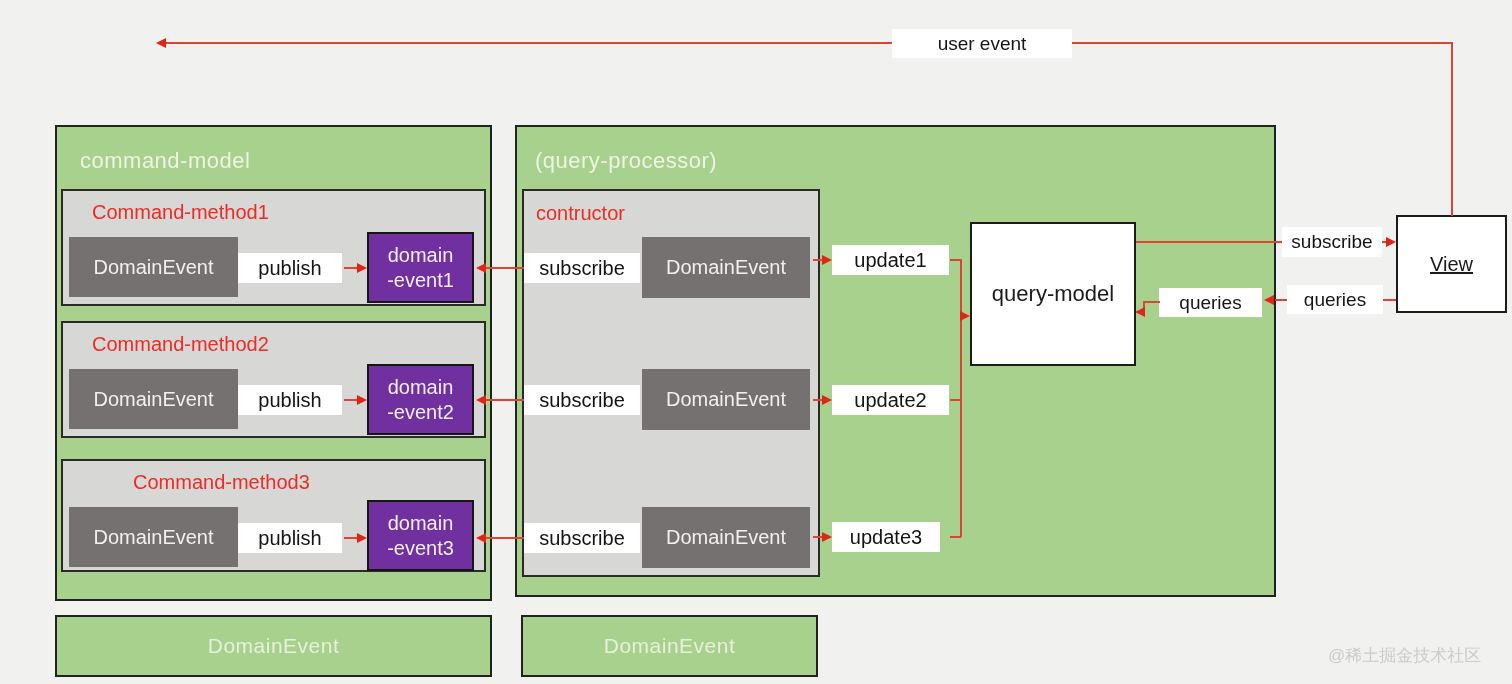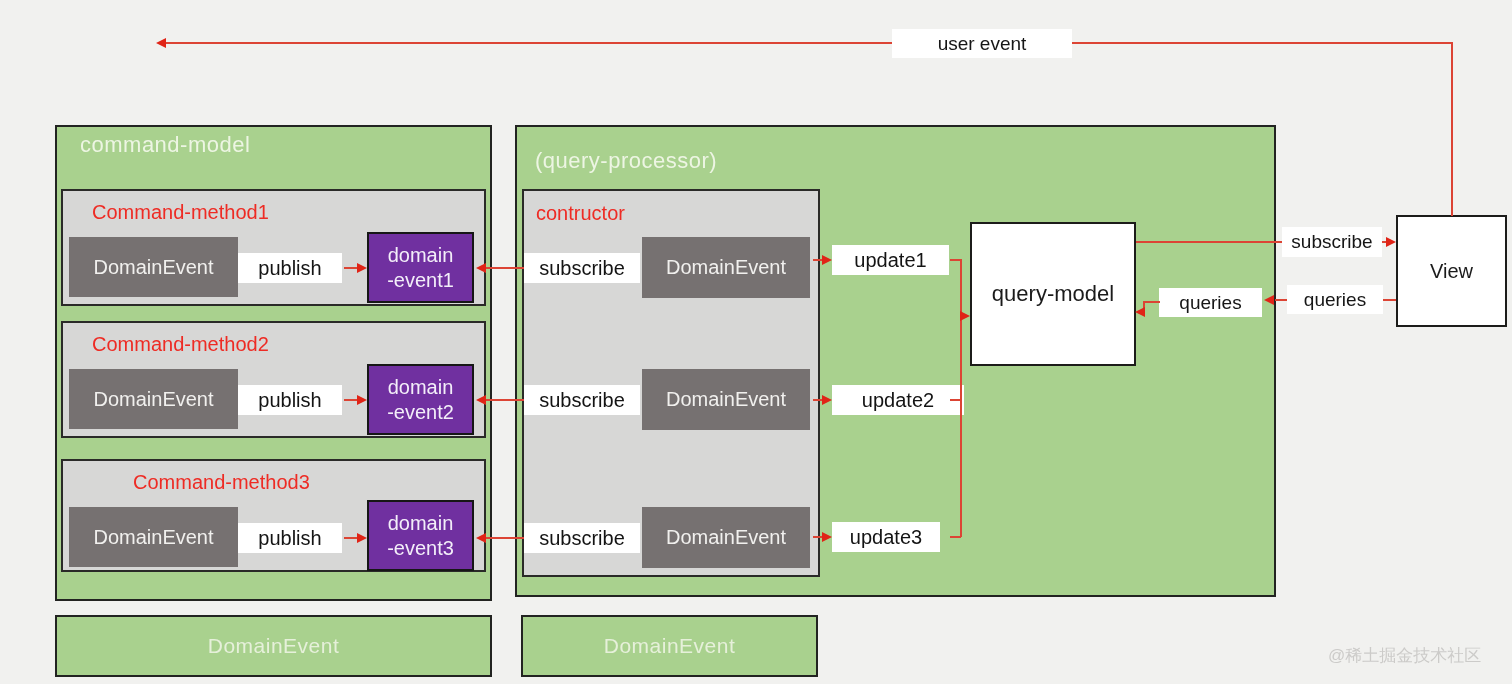--- a/index.html
+++ b/index.html
@@ -36,21 +36,21 @@
   .arr   { position:absolute; width:0; height:0; border-style:solid; }
   .arr-r { border-width:5px 0 5px 10px; border-color:transparent transparent transparent #e02417; }
   .arr-l { border-width:5px 10px 5px 0; border-color:transparent #e02417 transparent transparent; }
 </style>
 </head>
 <body>
 
 <div class="stage">
 
   <div class="abs green-box" style="left:55px;top:125px;width:437px;height:476px;">
-    <div class="abs green-title" style="left:23px;top:5px;text-align:right;">command-model</div>
+    <div class="abs green-title" style="left:23px;top:21px;text-align:right;">command-model</div>
   </div>
 
   <div class="abs gray-box" style="left:61px;top:189px;width:425px;height:117px;"></div>
   <div class="abs red-title" style="left:92px;top:201px;">Command-method1</div>
   <div class="abs dark-chip flexc" style="left:69px;top:237px;width:169px;height:60px;">DomainEvent</div>
   <div class="abs white-chip flexc" style="left:238px;top:253px;width:104px;height:30px;">publish</div>
   <div class="abs purple-chip flexc" style="left:367px;top:232px;width:107px;height:71px;">
     <span>domain</span>
     <span>-event1</span>
   </div>
@@ -83,28 +83,28 @@
   <div class="abs white-chip flexc" style="left:524px;top:253px;width:116px;height:30px;">subscribe</div>
   <div class="abs dark-chip flexc" style="left:642px;top:237px;width:168px;height:61px;">DomainEvent</div>
 
   <div class="abs white-chip flexc" style="left:524px;top:385px;width:116px;height:30px;">subscribe</div>
   <div class="abs dark-chip flexc" style="left:642px;top:369px;width:168px;height:61px;">DomainEvent</div>
 
   <div class="abs white-chip flexc" style="left:524px;top:523px;width:116px;height:30px;">subscribe</div>
   <div class="abs dark-chip flexc" style="left:642px;top:507px;width:168px;height:61px;">DomainEvent</div>
 
   <div class="abs white-chip flexc" style="left:832px;top:245px;width:117px;height:30px;">update1</div>
-  <div class="abs white-chip flexc" style="left:832px;top:385px;width:132px;height:30px;">update2</div>
+  <div class="abs white-chip flexc" style="left:832px;top:385px;width:117px;height:30px;">update2</div>
   <div class="abs white-chip flexc" style="left:832px;top:522px;width:108px;height:30px;">update3</div>
 
   <div class="abs white-box flexc qm-text" style="left:970px;top:222px;width:166px;height:144px;">
     <span>query-model</span>
   </div>
 
-  <div class="abs white-box flexc view-text" style="left:1396px;top:215px;width:111px;height:112px;">
+  <div class="abs white-box flexc view-text" style="left:1396px;top:215px;width:111px;height:98px;text-decoration:underline;">
     <span>View</span>
   </div>
 
   <div class="abs conn-lbl flexc" style="left:1282px;top:227px;width:100px;height:30px;">subscribe</div>
   <div class="abs conn-lbl flexc" style="left:1287px;top:285px;width:96px;height:29px;">queries</div>
   <div class="abs conn-lbl flexc" style="left:1159px;top:288px;width:103px;height:29px;">queries</div>
 
   <div class="abs green-box flexc bottom-text" style="left:55px;top:615px;width:437px;height:62px;">
     <span>DomainEvent</span>
   </div>

